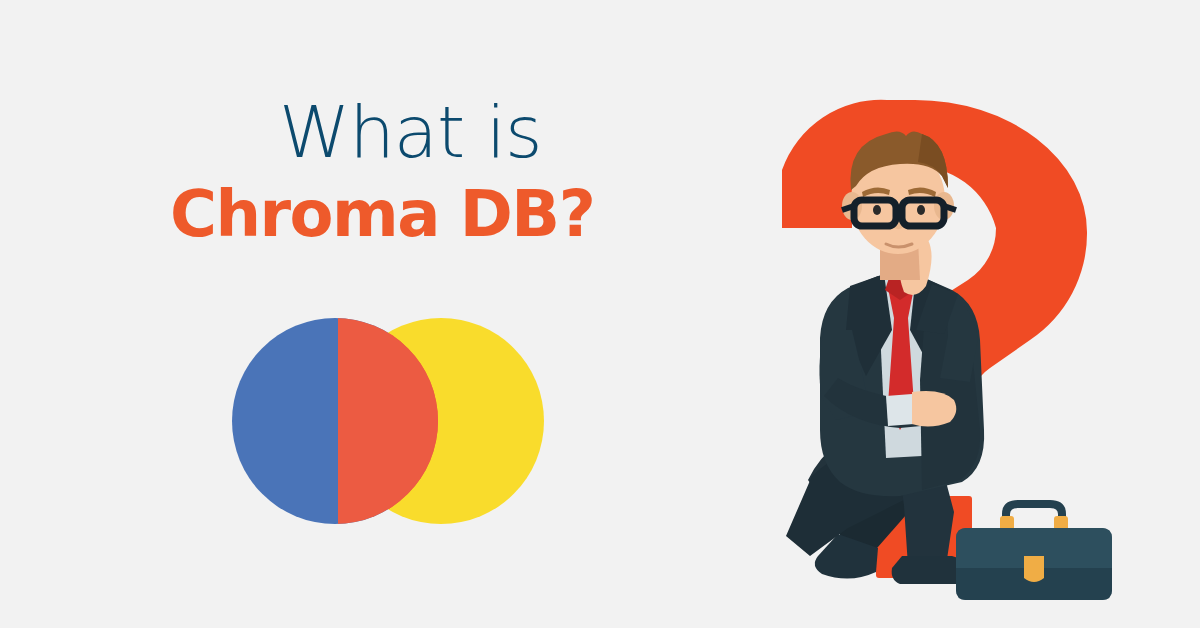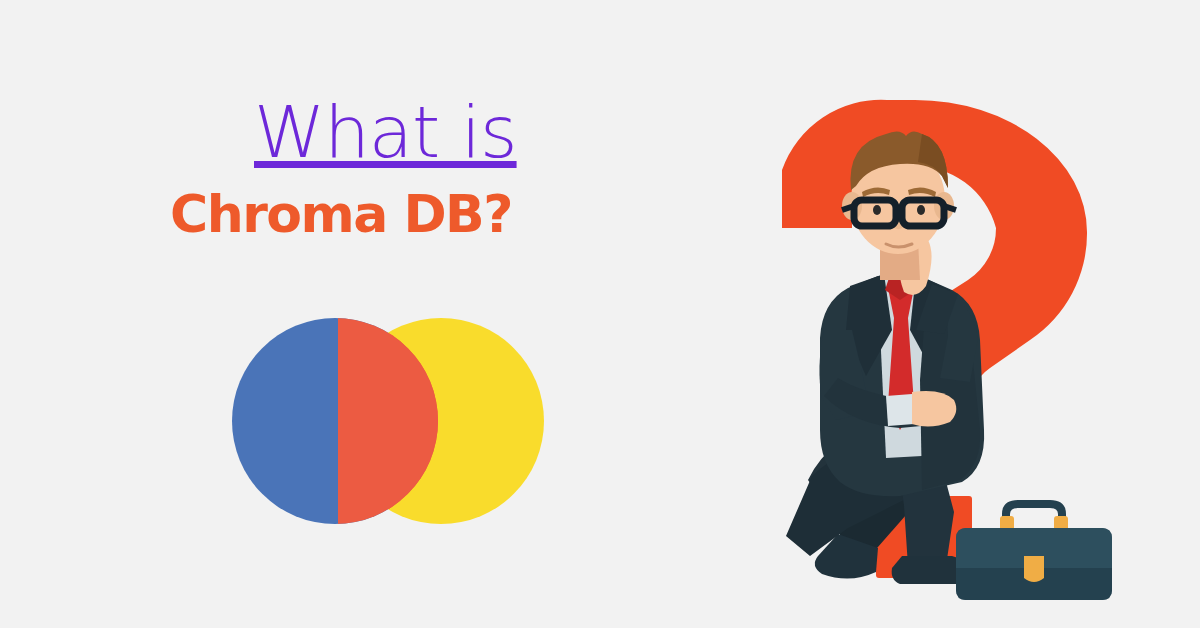--- a/index.html
+++ b/index.html
@@ -8,29 +8,28 @@
     width:1200px;height:628px;
     background:#f2f2f2;
     font-family:"Liberation Sans", sans-serif;
     overflow:hidden;
   }
   #stage{position:relative;width:1200px;height:628px;background:#f2f2f2;overflow:hidden;}
 
   
   #text-block{position:absolute;left:0;top:0;width:700px;height:300px;}
   #title-line1{
-    position:absolute;left:254px;top:94px;
+    position:absolute;left:279px;top:94px;
     font-size:72px;line-height:76px;font-weight:300;letter-spacing:-1px;
-    color:#6d28d9;white-space:nowrap;
+    color:#0c4a6e;white-space:nowrap;
     font-family:"DejaVu Sans","Liberation Sans",sans-serif;
-    text-decoration:underline;
   }
   #title-line2{
     position:absolute;left:170px;top:175px;
-    font-size:52px;line-height:78px;font-weight:bold;letter-spacing:-1.5px;
+    font-size:64px;line-height:78px;font-weight:bold;letter-spacing:-1.5px;
     color:#ee5a2b;white-space:nowrap;
     font-family:"DejaVu Sans","Liberation Sans",sans-serif;
   }
 
   
   #logo{position:absolute;left:232px;top:318px;width:312px;height:206px;}
   #logo svg{display:block;}
 
   
   #illustration{position:absolute;left:700px;top:0;width:500px;height:628px;}

